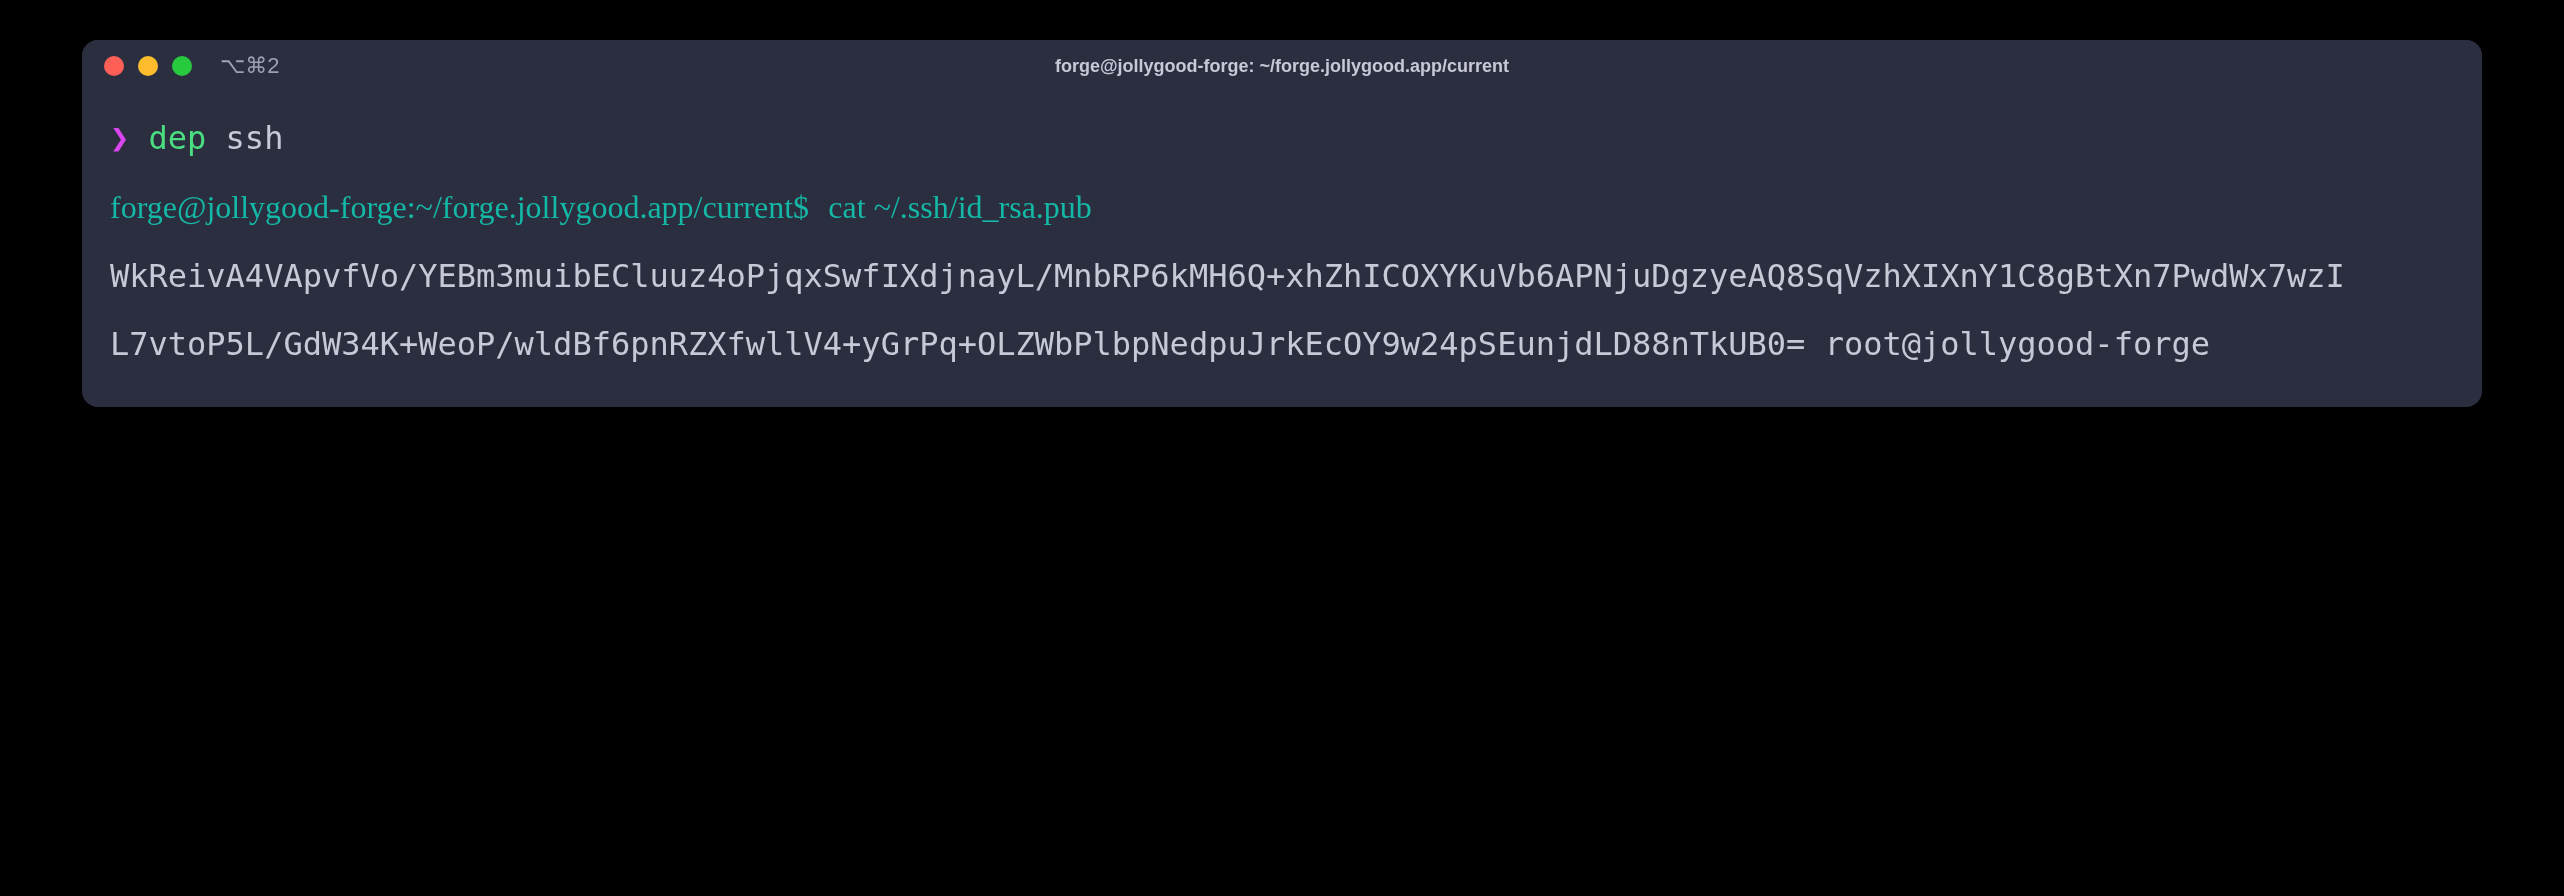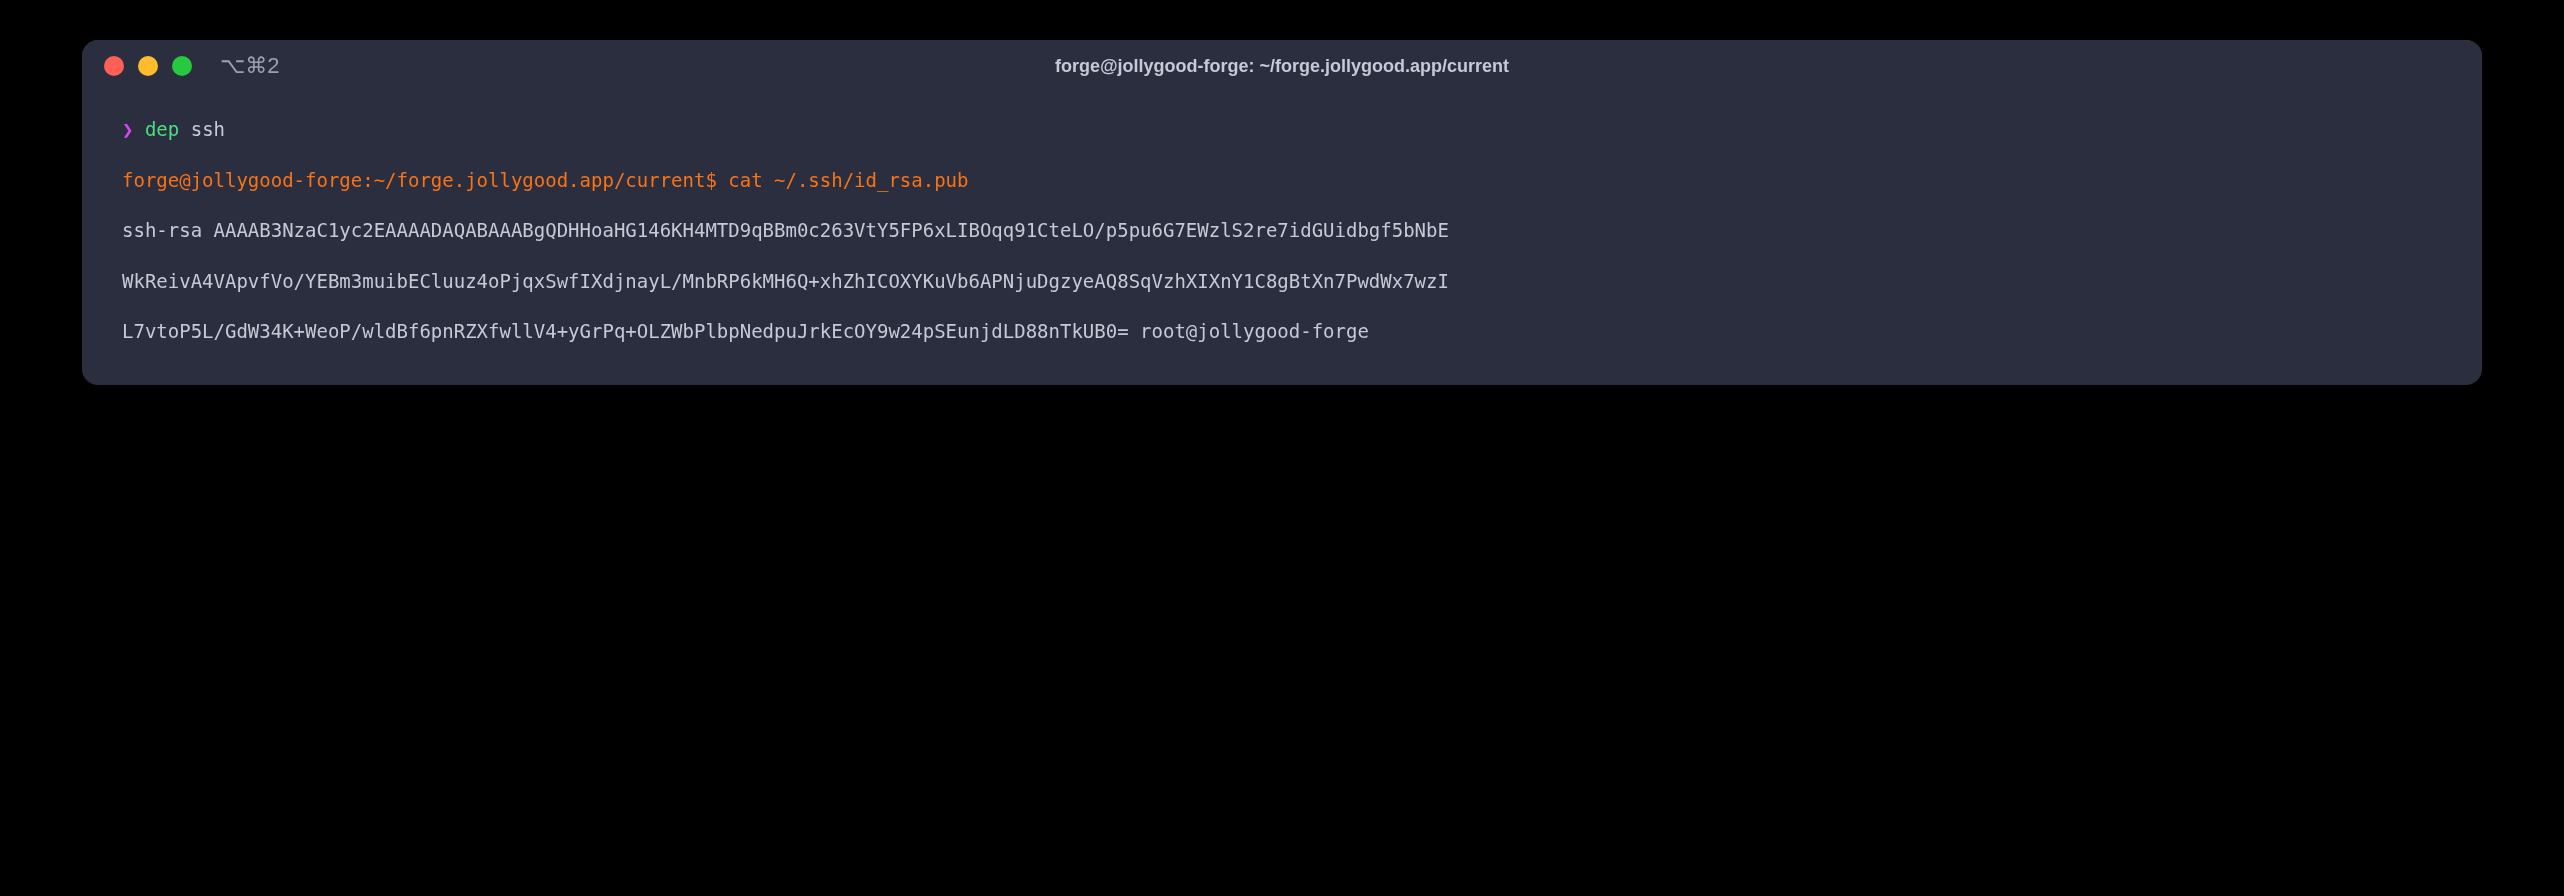--- a/index.html
+++ b/index.html
@@ -63,22 +63,22 @@
       position: absolute;
       left: 50%;
       transform: translateX(-50%);
       color: #c6c9d6;
       font-size: 18px;
       font-weight: 600;
       font-family: -apple-system, BlinkMacSystemFont, sans-serif;
     }
 
     .terminal-body {
-      padding: 24px 28px 40px 40px;
-      font-size: 19px;
+      padding: 24px 28px 40px 28px;
+      font-size: 32px;
       line-height: 1.4;
       color: #c6c9d6;
     }
 
     .line {
       white-space: pre-wrap;
       word-break: break-all;
       margin-bottom: 24px;
     }
 
@@ -93,21 +93,22 @@
 
     .command-name {
       color: #4ade80;
     }
 
     .command-arg {
       color: #c6c9d6;
     }
 
     .shell-prompt {
-      color: #f97316;
+      color: #14b8a6;
+      font-family: Liberation Serif, serif;
     }
 
     .output {
       color: #c6c9d6;
     }
   </style>
 </head>
 <body>
 
 <div class="terminal-window">
@@ -116,17 +117,16 @@
       <div class="traffic-light red"></div>
       <div class="traffic-light yellow"></div>
       <div class="traffic-light green"></div>
     </div>
     <div class="tab-label">⌥⌘2</div>
     <div class="window-title">forge@jollygood-forge: ~/forge.jollygood.app/current</div>
   </div>
   <div class="terminal-body">
     <div class="line"><span class="prompt-symbol">❯</span> <span class="command-name">dep</span> <span class="command-arg">ssh</span></div>
     <div class="line"><span class="shell-prompt">forge@jollygood-forge:~/forge.jollygood.app/current$</span> <span class="shell-prompt">cat ~/.ssh/id_rsa.pub</span></div>
-    <div class="line output">ssh-rsa AAAAB3NzaC1yc2EAAAADAQABAAABgQDHHoaHG146KH4MTD9qBBm0c263VtY5FP6xLIBOqq91CteLO/p5pu6G7EWzlS2re7idGUidbgf5bNbE</div>
     <div class="line output">WkReivA4VApvfVo/YEBm3muibECluuz4oPjqxSwfIXdjnayL/MnbRP6kMH6Q+xhZhICOXYKuVb6APNjuDgzyeAQ8SqVzhXIXnY1C8gBtXn7PwdWx7wzI</div>
     <div class="line output">L7vtoP5L/GdW34K+WeoP/wldBf6pnRZXfwllV4+yGrPq+OLZWbPlbpNedpuJrkEcOY9w24pSEunjdLD88nTkUB0= root@jollygood-forge</div>
   </div>
 </div>
 
 </body></html>

